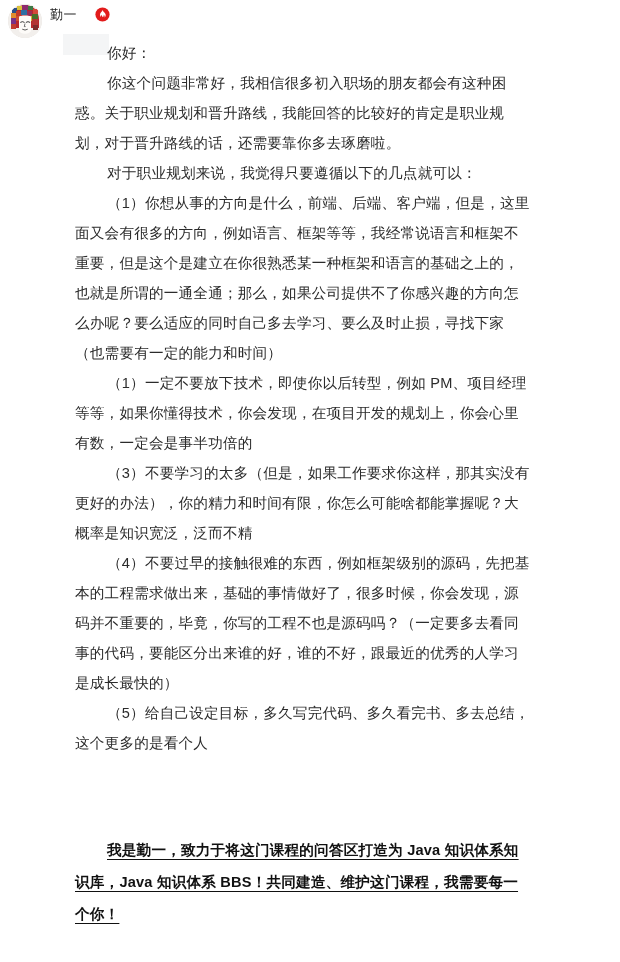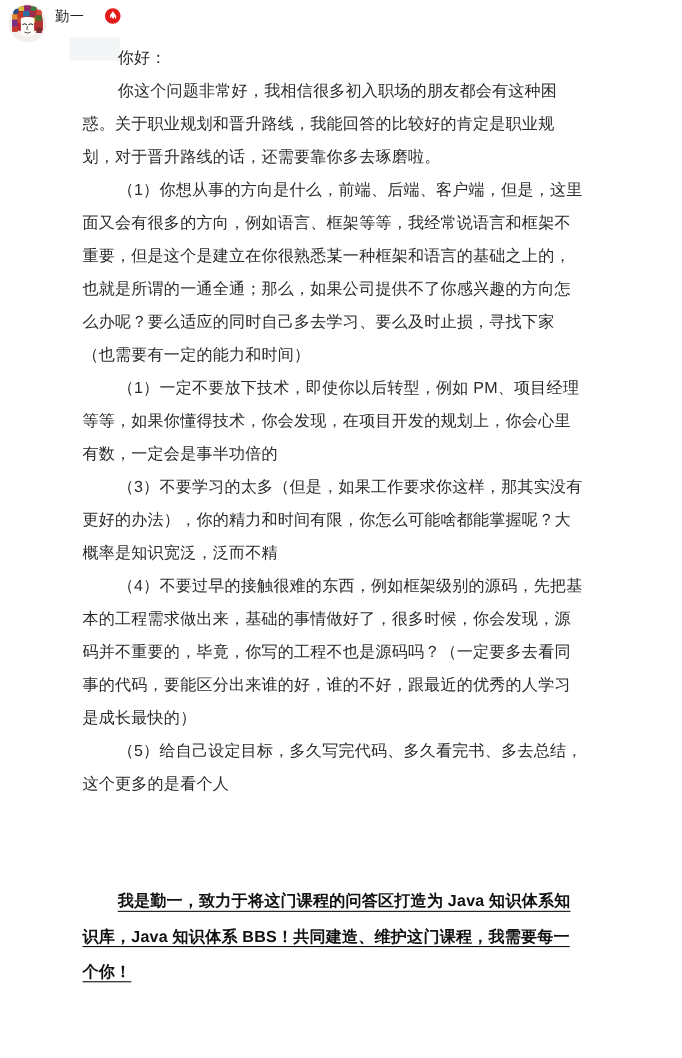--- a/index.html
+++ b/index.html
@@ -161,20 +161,21 @@
   </div>
 </div>
 
 <div class="answer-body">
 
   <div class="greet-wash"></div>
 
   <p class="para greeting">你好：</p>
 
   <p class="para">你这个问题非常好，我相信很多初入职场的朋友都会有这种困惑。关于职业规划和晋升路线，我能回答的比较好的肯定是职业规划，对于晋升路线的话，还需要靠你多去琢磨啦。</p>
+  <p class="para">对于职业规划来说，我觉得只要遵循以下的几点就可以：</p>
   <p class="para">（1）你想从事的方向是什么，前端、后端、客户端，但是，这里面又会有很多的方向，例如语言、框架等等，我经常说语言和框架不重要，但是这个是建立在你很熟悉某一种框架和语言的基础之上的，也就是所谓的一通全通；那么，如果公司提供不了你感兴趣的方向怎么办呢？要么适应的同时自己多去学习、要么及时止损，寻找下家（也需要有一定的能力和时间）</p>
   <p class="para">（1）一定不要放下技术，即使你以后转型，例如 PM、项目经理等等，如果你懂得技术，你会发现，在项目开发的规划上，你会心里有数，一定会是事半功倍的</p>
   <p class="para">（3）不要学习的太多（但是，如果工作要求你这样，那其实没有更好的办法），你的精力和时间有限，你怎么可能啥都能掌握呢？大概率是知识宽泛，泛而不精</p>
   <p class="para">（4）不要过早的接触很难的东西，例如框架级别的源码，先把基本的工程需求做出来，基础的事情做好了，很多时候，你会发现，源码并不重要的，毕竟，你写的工程不也是源码吗？（一定要多去看同事的代码，要能区分出来谁的好，谁的不好，跟最近的优秀的人学习是成长最快的）</p>
   <p class="para">（5）给自己设定目标，多久写完代码、多久看完书、多去总结，这个更多的是看个人</p>
 
   <div class="spacer-lg"></div>
 
 
   <div class="spacer-lg"></div>

